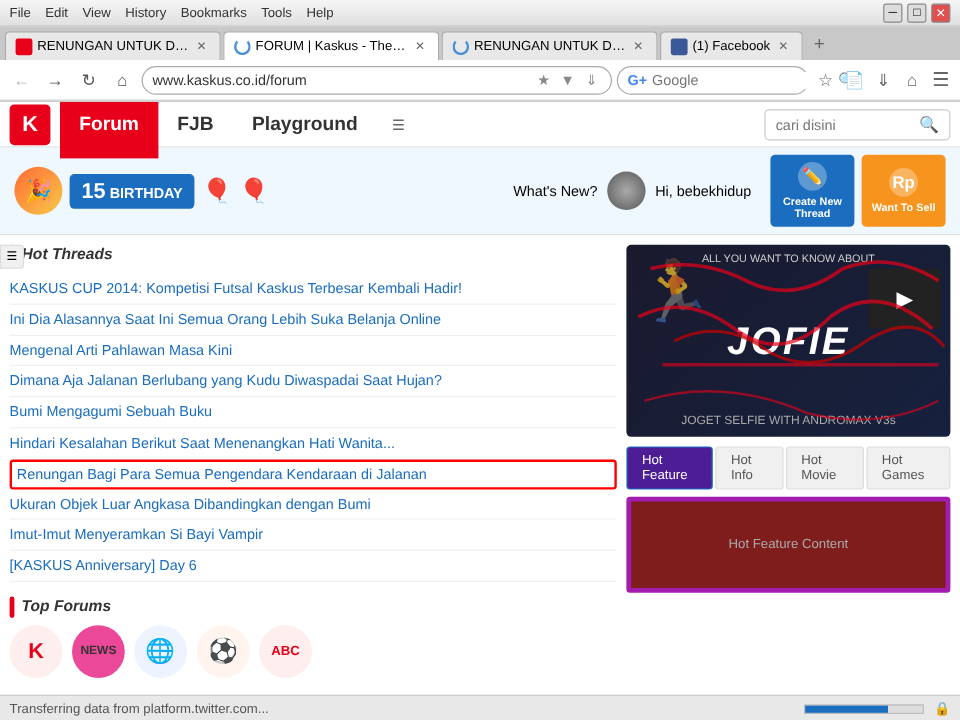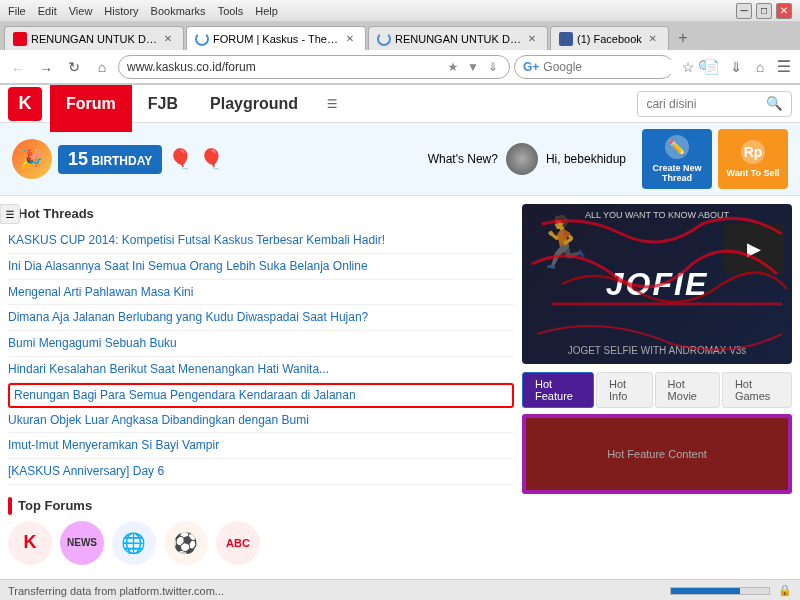--- a/index.html
+++ b/index.html
@@ -67,21 +67,21 @@
     .action-btn.create { background: #1a6dbf; }
     .action-btn.sell { background: #f7941d; }
     .action-btn-icon { width: 24px; height: 24px; border-radius: 50%; background: rgba(255,255,255,0.3); display: flex; align-items: center; justify-content: center; font-size: 14px; }
 
     
     .content-area { display: flex; padding: 8px; gap: 8px; }
     .left-col { flex: 1; }
     .right-col { width: 270px; flex-shrink: 0; }
 
     
-    .section-header { display: flex; align-items: center; gap: 6px; margin-bottom: 6px; font-weight: bold; font-size: 13px; color: #333; }
+    .section-header { display: flex; align-items: flex-start; gap: 6px; margin-bottom: 6px; font-weight: bold; font-size: 13px; color: #333; font-style: italic; }
     .section-bar { width: 4px; height: 18px; background: #e8001a; border-radius: 2px; }
     .thread-list { list-style: none; }
     .thread-item { padding: 4px 0; border-bottom: 1px solid #f0f0f0; font-size: 12px; color: #1a6dbf; cursor: pointer; line-height: 1.4; }
     .thread-item.highlighted { border: 2px solid red; border-radius: 3px; padding: 2px 4px; color: #1a6dbf; }
 
     
     .top-forums-section { margin-top: 12px; }
     .forum-icons { display: flex; gap: 8px; flex-wrap: wrap; margin-top: 6px; }
     .forum-icon-item { display: flex; flex-direction: column; align-items: center; gap: 4px; cursor: pointer; }
     .forum-icon-circle { width: 44px; height: 44px; border-radius: 50%; display: flex; align-items: center; justify-content: center; font-size: 16px; font-weight: bold; }
@@ -248,21 +248,21 @@
             <div class="section-bar"></div>
             <span>Top Forums</span>
           </div>
           <div class="forum-icons">
             <div class="forum-icon-item">
               <div class="forum-icon-circle" style="background:#ffeeee;">
                 <span style="color:#e8001a; font-weight:bold; font-size:18px;">K</span>
               </div>
             </div>
             <div class="forum-icon-item">
-              <div class="forum-icon-circle" style="background:#f0abfc;">
+              <div class="forum-icon-circle" style="background:#ec4899;">
                 <span style="color:#333; font-weight:bold; font-size:10px;">NEWS</span>
               </div>
             </div>
             <div class="forum-icon-item">
               <div class="forum-icon-circle" style="background:#eef4ff;">
                 <span style="color:#4a90d9; font-size:20px;">🌐</span>
               </div>
             </div>
             <div class="forum-icon-item">
               <div class="forum-icon-circle" style="background:#fff4ee;">

